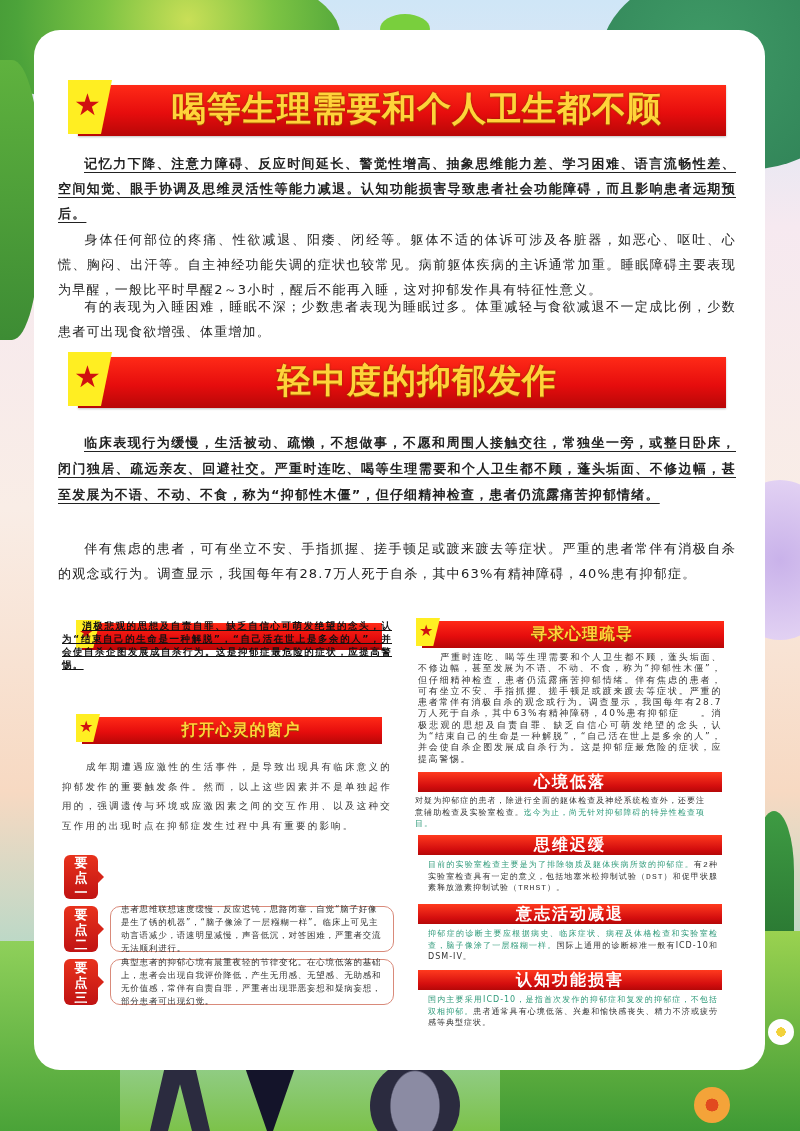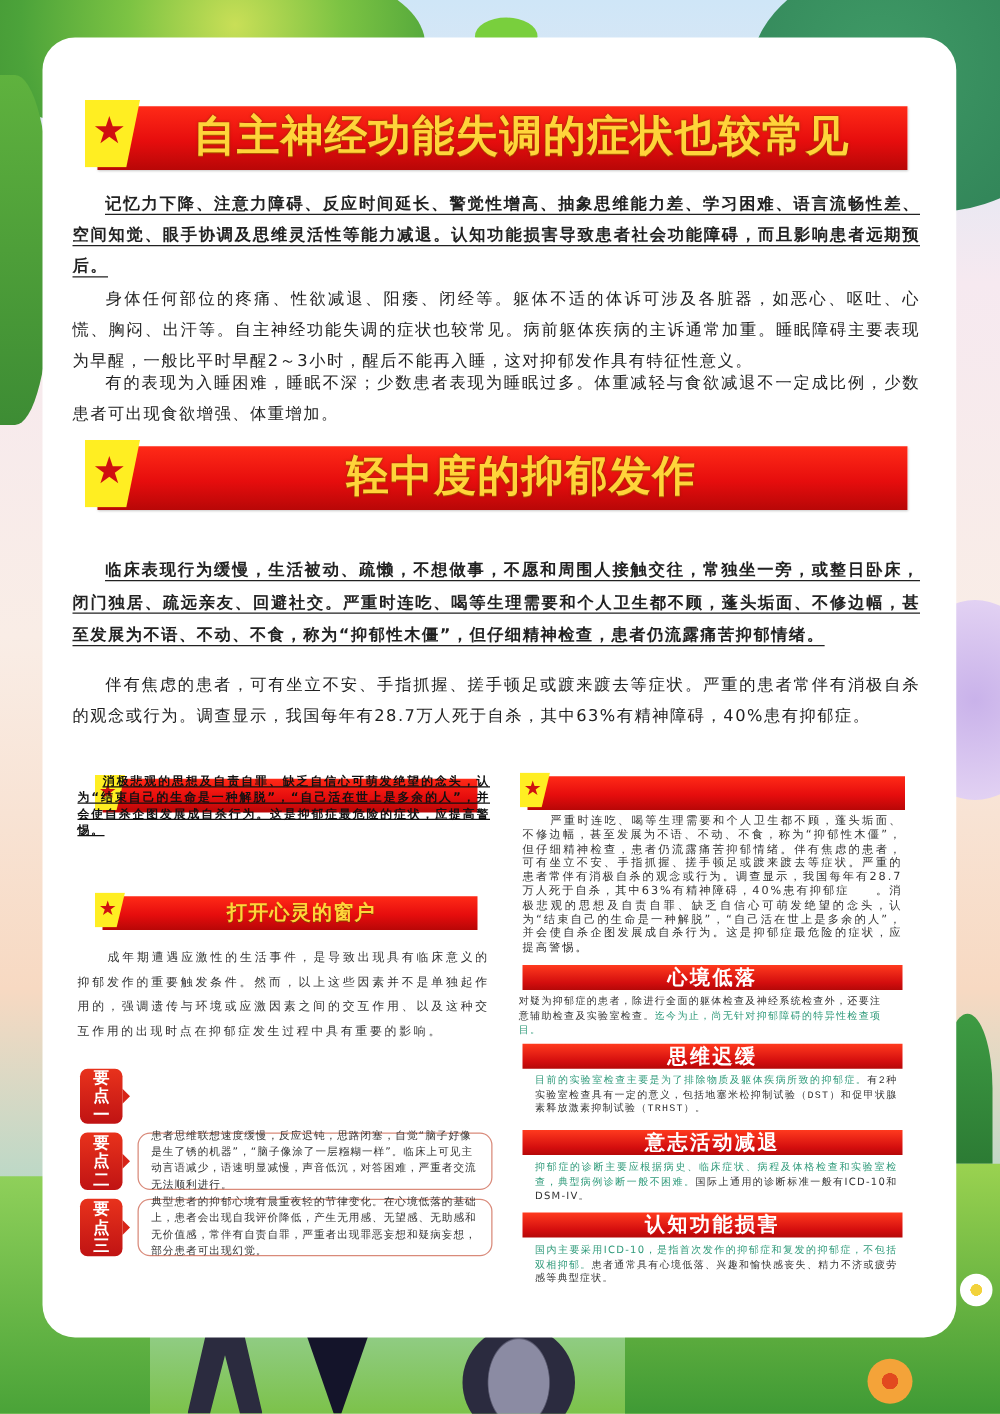--- a/index.html
+++ b/index.html
@@ -104,42 +104,42 @@
   <div class="letter letter-o"></div>
 </div>
 
 <div class="card"></div>
 
 <div class="banner" style="top:80px;">
   <div class="bar"></div>
   <div class="star-box">
       <span class="star">★</span>
     </div>
-  <div class="title">自主神经功能失调的症状也较常见</div>
+  <div class="title">喝等生理需要和个人卫生都不顾</div>
 </div>
 
 <div class="para" style="top:151px;">
   <span class="ind"></span><span class="bold-ul">记忆力下降、注意力障碍、反应时间延长、警觉性增高、抽象思维能力差、学习困难、语言流畅性差、空间知觉、眼手协调及思维灵活性等能力减退。认知功能损害导致患者社会功能障碍，而且影响患者远期预后。</span>
 </div>
 <div class="para" style="top:227px;">
   <span class="ind"></span><span>身体任何部位的疼痛、性欲减退、阳痿、闭经等。躯体不适的体诉可涉及各脏器，如恶心、呕吐、心慌、胸闷、出汗等。自主神经功能失调的症状也较常见。病前躯体疾病的主诉通常加重。睡眠障碍主要表现为早醒，一般比平时早醒2～3小时，醒后不能再入睡，这对抑郁发作具有特征性意义。</span>
 </div>
 <div class="para" style="top:294px;">
   <span class="ind"></span><span>有的表现为入睡困难，睡眠不深；少数患者表现为睡眠过多。体重减轻与食欲减退不一定成比例，少数患者可出现食欲增强、体重增加。</span>
 </div>
 
 <div class="banner" style="top:352px;">
   <div class="bar"></div>
   <div class="star-box">
       <span class="star">★</span>
     </div>
   <div class="title">轻中度的抑郁发作</div>
 </div>
 
-<div class="para" style="top:430px; line-height:26px;margin-top:14px;">
+<div class="para" style="top:430px; line-height:26px;">
   <span class="ind"></span><span class="bold-ul">临床表现行为缓慢，生活被动、疏懒，不想做事，不愿和周围人接触交往，常独坐一旁，或整日卧床，闭门独居、疏远亲友、回避社交。严重时连吃、喝等生理需要和个人卫生都不顾，蓬头垢面、不修边幅，甚至发展为不语、不动、不食，称为“抑郁性木僵”，但仔细精神检查，患者仍流露痛苦抑郁情绪。</span>
 </div>
 <div class="para" style="top:536px;">
   <span class="ind"></span><span>伴有焦虑的患者，可有坐立不安、手指抓握、搓手顿足或踱来踱去等症状。严重的患者常伴有消极自杀的观念或行为。调查显示，我国每年有28.7万人死于自杀，其中63%有精神障碍，40%患有抑郁症。</span>
 </div>
 
 <div class="sbanner" style="left:76px; top:620px; width:306px;">
   <div class="bar"></div>
   <div class="star-box">
       <span class="star">★</span>
@@ -182,36 +182,37 @@
     <span>三</span>
   </div>
   <div class="box">典型患者的抑郁心境有晨重夜轻的节律变化。在心境低落的基础上，患者会出现自我评价降低，产生无用感、无望感、无助感和无价值感，常伴有自责自罪，严重者出现罪恶妄想和疑病妄想，部分患者可出现幻觉。</div>
 </div>
 
 <div class="sbanner" style="left:416px; top:618px; width:308px;">
   <div class="bar"></div>
   <div class="star-box">
       <span class="star">★</span>
     </div>
+  <div class="title">寻求心理疏导</div>
 </div>
 <div class="small" style="left:418px; top:652px; width:304px; font-size:9px; line-height:11.3px; letter-spacing:1.6px;">
   <span style="display:inline-block;width:22px;"></span><span>严重时连吃、喝等生理需要和个人卫生都不顾，蓬头垢面、不修边幅，甚至发展为不语、不动、不食，称为“抑郁性木僵”，但仔细精神检查，患者仍流露痛苦抑郁情绪。伴有焦虑的患者，可有坐立不安、手指抓握、搓手顿足或踱来踱去等症状。严重的患者常伴有消极自杀的观念或行为。调查显示，我国每年有28.7万人死于自杀，其中63%有精神障碍，40%患有抑郁症　　。消极悲观的思想及自责自罪、缺乏自信心可萌发绝望的念头，认为“结束自己的生命是一种解脱”，“自己活在世上是多余的人”，并会使自杀企图发展成自杀行为。这是抑郁症最危险的症状，应提高警惕。</span>
 </div>
 
 <div class="rhead" style="top:772px;">心境低落</div>
 <div class="small" style="left:415px; top:795px; width:290px; font-size:8px; line-height:11.5px; letter-spacing:1px;">
   <span>对疑为抑郁症的患者，除进行全面的躯体检查及神经系统检查外，还要注意辅助检查及实验室检查。</span><span class="teal">迄今为止，尚无针对抑郁障碍的特异性检查项目。</span>
 </div>
 
 <div class="rhead" style="top:835px;">思维迟缓</div>
 <div class="small" style="left:428px; top:859px; width:290px; font-size:8px; line-height:11.5px; letter-spacing:1px;font-family:Liberation Mono, monospace;">
   <span class="teal">目前的实验室检查主要是为了排除物质及躯体疾病所致的抑郁症。</span><span>有2种实验室检查具有一定的意义，包括地塞米松抑制试验（DST）和促甲状腺素释放激素抑制试验（TRHST）。</span>
 </div>
 
 <div class="rhead" style="top:904px;">意志活动减退</div>
 <div class="small" style="left:428px; top:928px; width:290px; font-size:8px; line-height:11.5px; letter-spacing:1px;">
-  <span class="teal">抑郁症的诊断主要应根据病史、临床症状、病程及体格检查和实验室检查，典型病例诊断一般不困难。</span><span>国际上通用的诊断标准一般有ICD-10和DSM-IV。</span>
+  <span class="teal">抑郁症的诊断主要应根据病史、临床症状、病程及体格检查和实验室检查，脑子像涂了一层糨糊一样。</span><span>国际上通用的诊断标准一般有ICD-10和DSM-IV。</span>
 </div>
 
 <div class="rhead" style="top:970px;">认知功能损害</div>
 <div class="small" style="left:428px; top:994px; width:290px; font-size:8px; line-height:11.5px; letter-spacing:1px;">
   <span class="teal">国内主要采用ICD-10，是指首次发作的抑郁症和复发的抑郁症，不包括双相抑郁。</span><span>患者通常具有心境低落、兴趣和愉快感丧失、精力不济或疲劳感等典型症状。</span>
 </div>
 
 </body></html>

